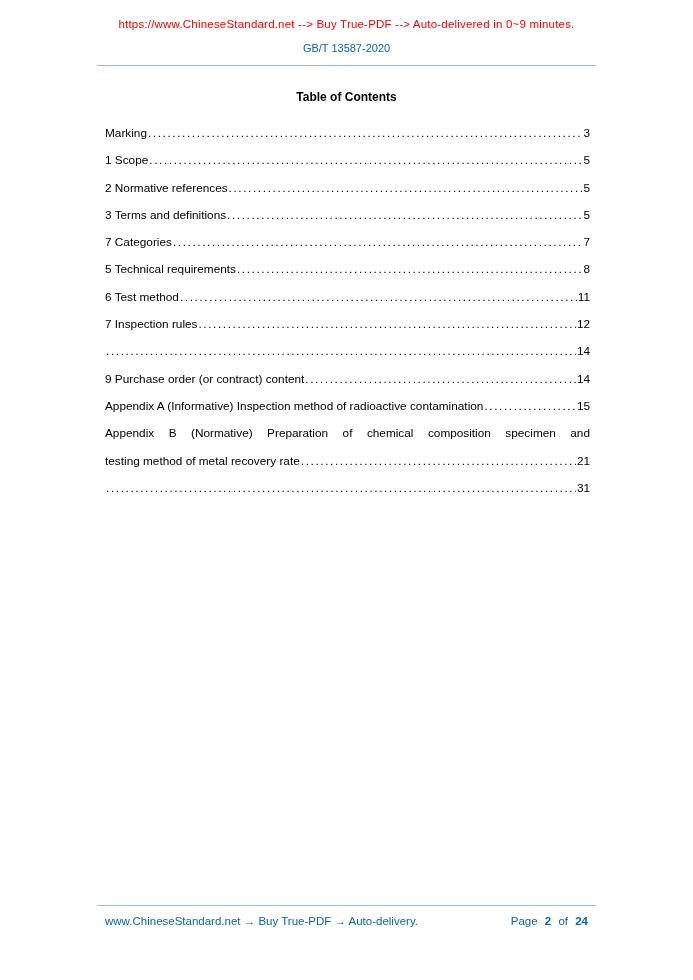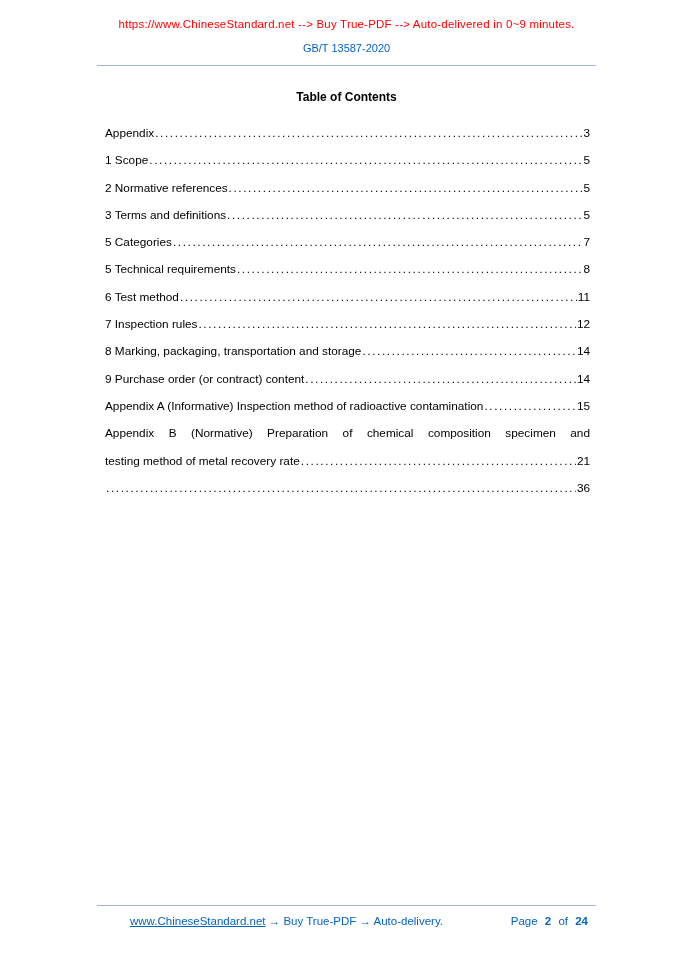--- a/index.html
+++ b/index.html
@@ -82,82 +82,81 @@
     margin: 0 0 9px 0;
   }
   .footer-line {
     display: flex;
     justify-content: space-between;
     align-items: baseline;
     font-size: 11.5px;
     color: #0563C1;
     padding: 0 8px 0 8px;
   }
-  .footer-link { text-decoration: underline; cursor: pointer; color: #0563C1; margin-left: 25px; }
+  .footer-link { cursor: pointer; color: #0563C1; }
   .footer-page .num { font-weight: bold; }
   .footer-page span { margin-left: 4px; }
   .footer-page span:first-child { margin-left: 0; padding-left: 12px; }
 </style>
 </head>
 <body>
 
 <div class="page">
 
   <div class="header">
     <span class="promo">https://www.ChineseStandard.net --&gt; Buy True-PDF --&gt; Auto-delivered in 0~9 minutes.</span>
     <div class="doc-number">GB/T 13587-2020</div>
     <hr class="rule">
   </div>
 
   <div class="toc-title">Table of Contents</div>
 
   <div class="toc" id="toc-list">
 
   <div class="toc-row">
-        <span class="toc-label">Appendix</span>
+        <span class="toc-label">Marking</span>
         <span class="toc-dots"></span>
         <span class="toc-page">3</span>
       </div>
       <div class="toc-row">
         <span class="toc-label">1 Scope</span>
         <span class="toc-dots"></span>
         <span class="toc-page">5</span>
       </div>
       <div class="toc-row">
         <span class="toc-label">2 Normative references</span>
         <span class="toc-dots"></span>
         <span class="toc-page">5</span>
       </div>
       <div class="toc-row">
         <span class="toc-label">3 Terms and definitions</span>
         <span class="toc-dots"></span>
         <span class="toc-page">5</span>
       </div>
       <div class="toc-row">
-        <span class="toc-label">5 Categories</span>
+        <span class="toc-label">7 Categories</span>
         <span class="toc-dots"></span>
         <span class="toc-page">7</span>
       </div>
       <div class="toc-row">
         <span class="toc-label">5 Technical requirements</span>
         <span class="toc-dots"></span>
         <span class="toc-page">8</span>
       </div>
       <div class="toc-row">
         <span class="toc-label">6 Test method</span>
         <span class="toc-dots"></span>
         <span class="toc-page">11</span>
       </div>
       <div class="toc-row">
         <span class="toc-label">7 Inspection rules</span>
         <span class="toc-dots"></span>
         <span class="toc-page">12</span>
       </div>
       <div class="toc-row">
-        <span class="toc-label">8 Marking, packaging, transportation and storage</span>
         <span class="toc-dots"></span>
         <span class="toc-page">14</span>
       </div>
       <div class="toc-row">
         <span class="toc-label">9 Purchase order (or contract) content</span>
         <span class="toc-dots"></span>
         <span class="toc-page">14</span>
       </div>
       <div class="toc-row">
         <span class="toc-label">Appendix A (Informative) Inspection method of radioactive contamination</span>
@@ -165,21 +164,21 @@
         <span class="toc-page">15</span>
       </div>
       <div class="toc-row toc-row-wrap"><span class="toc-label">Appendix B (Normative) Preparation of chemical composition specimen and</span></div>
       <div class="toc-row">
         <span class="toc-label">testing method of metal recovery rate</span>
         <span class="toc-dots"></span>
         <span class="toc-page">21</span>
       </div>
       <div class="toc-row">
         <span class="toc-dots"></span>
-        <span class="toc-page">36</span>
+        <span class="toc-page">31</span>
       </div>
     </div>
 
   <div class="footer">
     <hr class="footer-rule">
     <div class="footer-line">
       <span>
         <span class="footer-link">www.ChineseStandard.net</span><span> → Buy True-PDF → Auto-delivery.</span>
       </span>
       <span class="footer-page">

